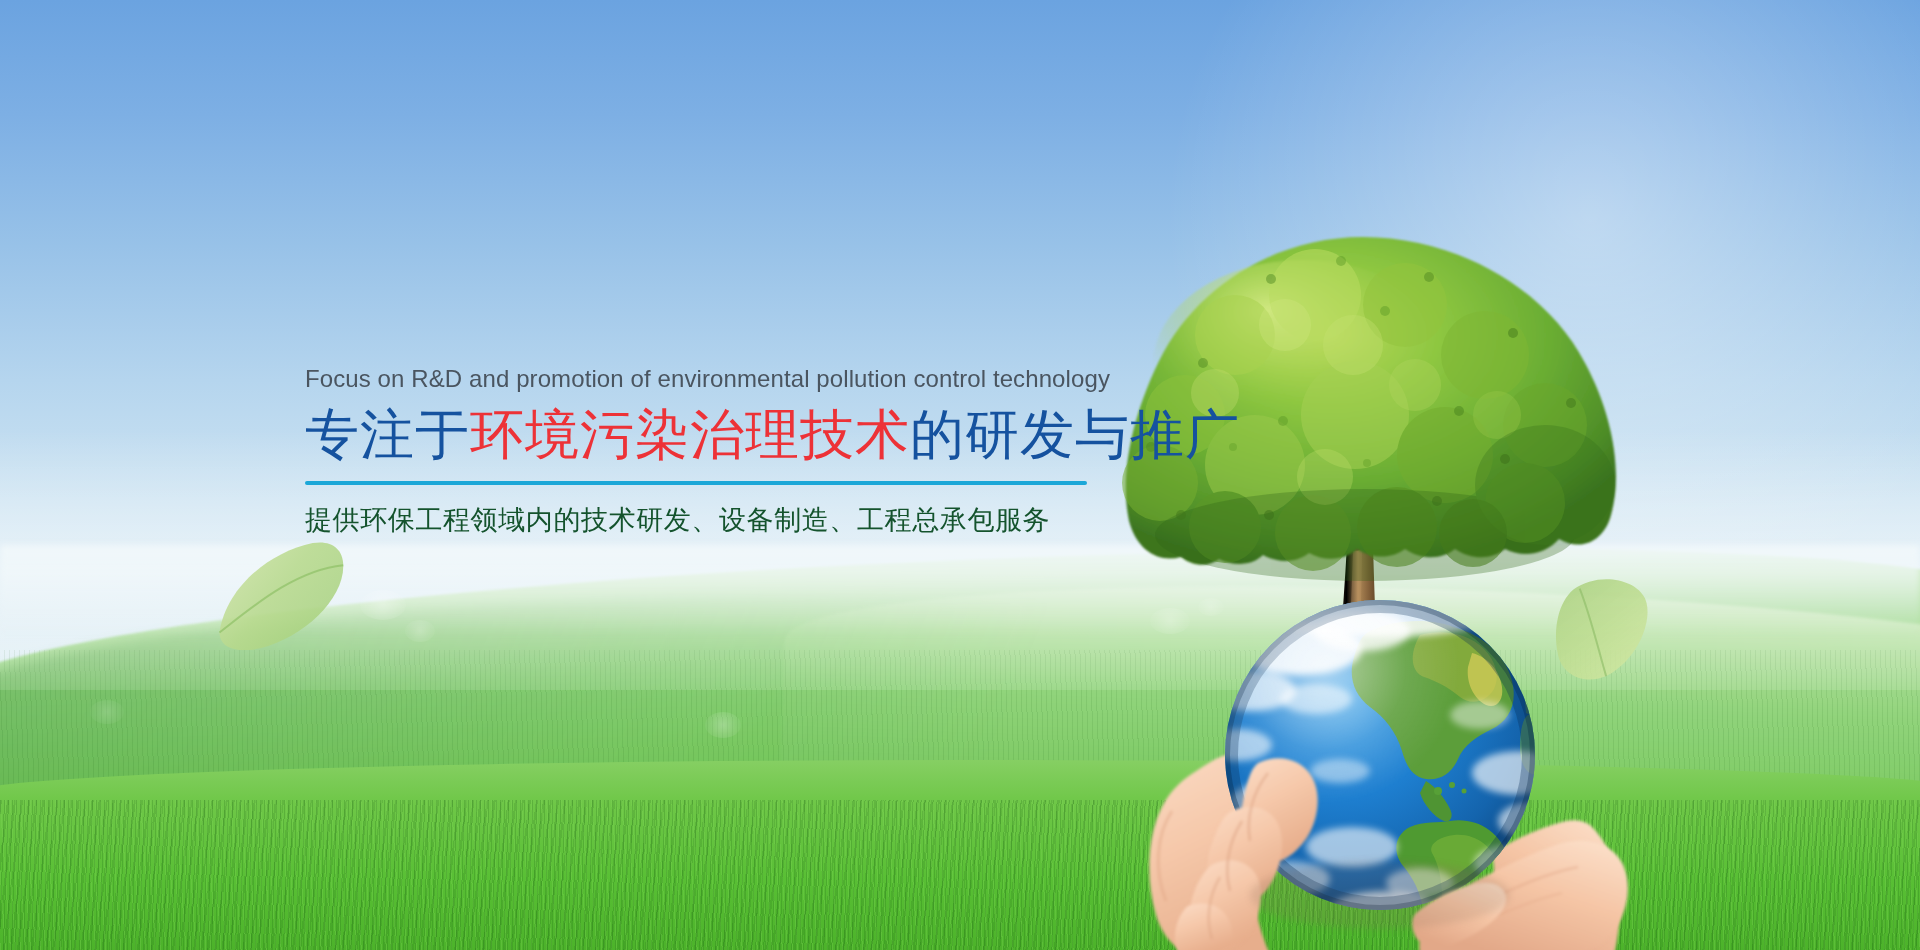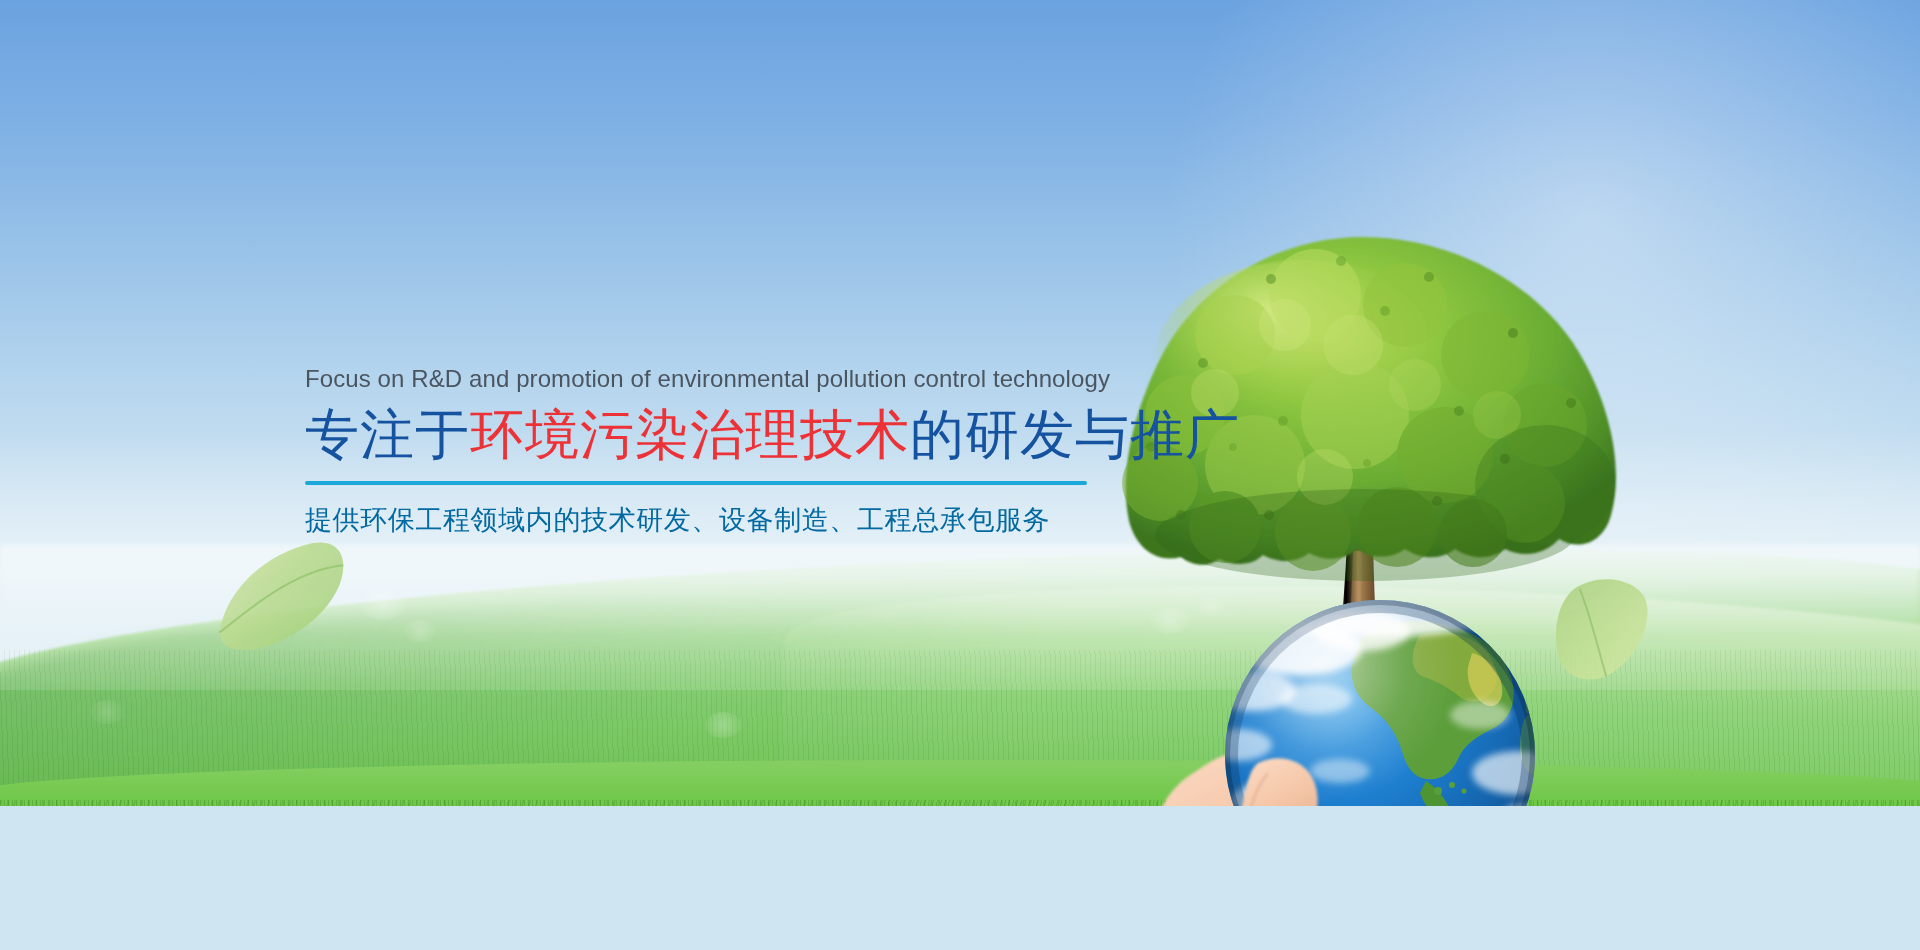--- a/index.html
+++ b/index.html
@@ -4,21 +4,21 @@
 <style>
   * { margin:0; padding:0; box-sizing:border-box; }
   html,body { width:1920px; height:950px; overflow:hidden; }
   body {
     font-family:"Liberation Sans","DejaVu Sans",sans-serif;
     background:#cfe6f2;
   }
 
   #banner {
     position:relative;
-    width:1920px; height:806px;
+    width:1920px; height:950px;
     overflow:hidden;
   }
 
   
   .sky {
     position:absolute; left:0; top:0; width:1920px; height:950px;
     background:linear-gradient(to bottom,
       #6ba3e0 0%,
       #7dafe4 12%,
       #98c2e8 26%,
@@ -117,21 +117,21 @@
     font-family:"DejaVu Sans","Liberation Sans",sans-serif;
   }
   .headline .blue { color:#15529f; }
   .headline .red  { color:#ed3237; }
   .rule {
     margin-top:16px;
     width:782px; height:4px; background:#1ba7d8; border-radius:2px;
   }
   .sub {
     margin-top:17px;
-    font-size:27px; color:#0369a1; letter-spacing:.6px;
+    font-size:27px; color:#14532d; letter-spacing:.6px;
     white-space:nowrap;
     font-family:"DejaVu Sans","Liberation Sans",sans-serif;
   }
 </style>
 </head>
 <body>
 
 <div id="banner">
 
   <div class="sky"></div>

